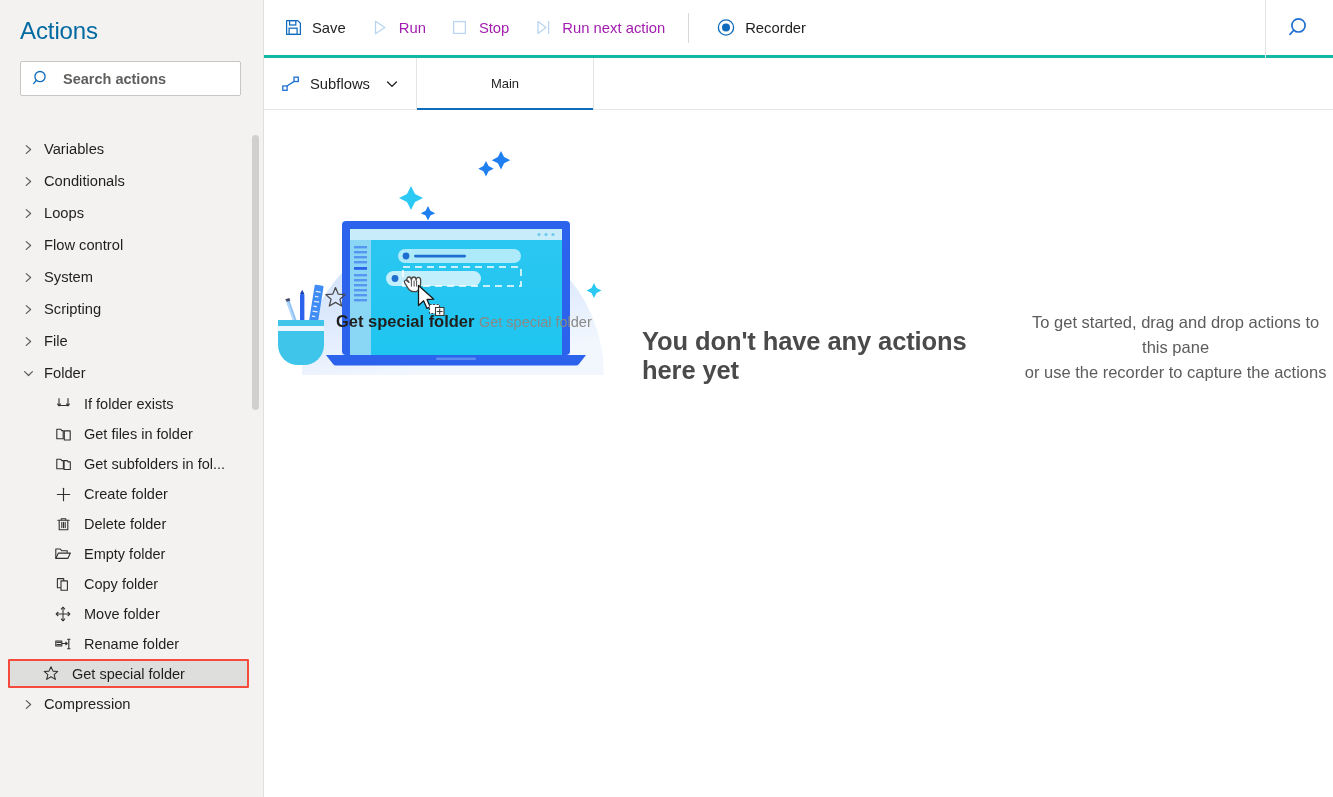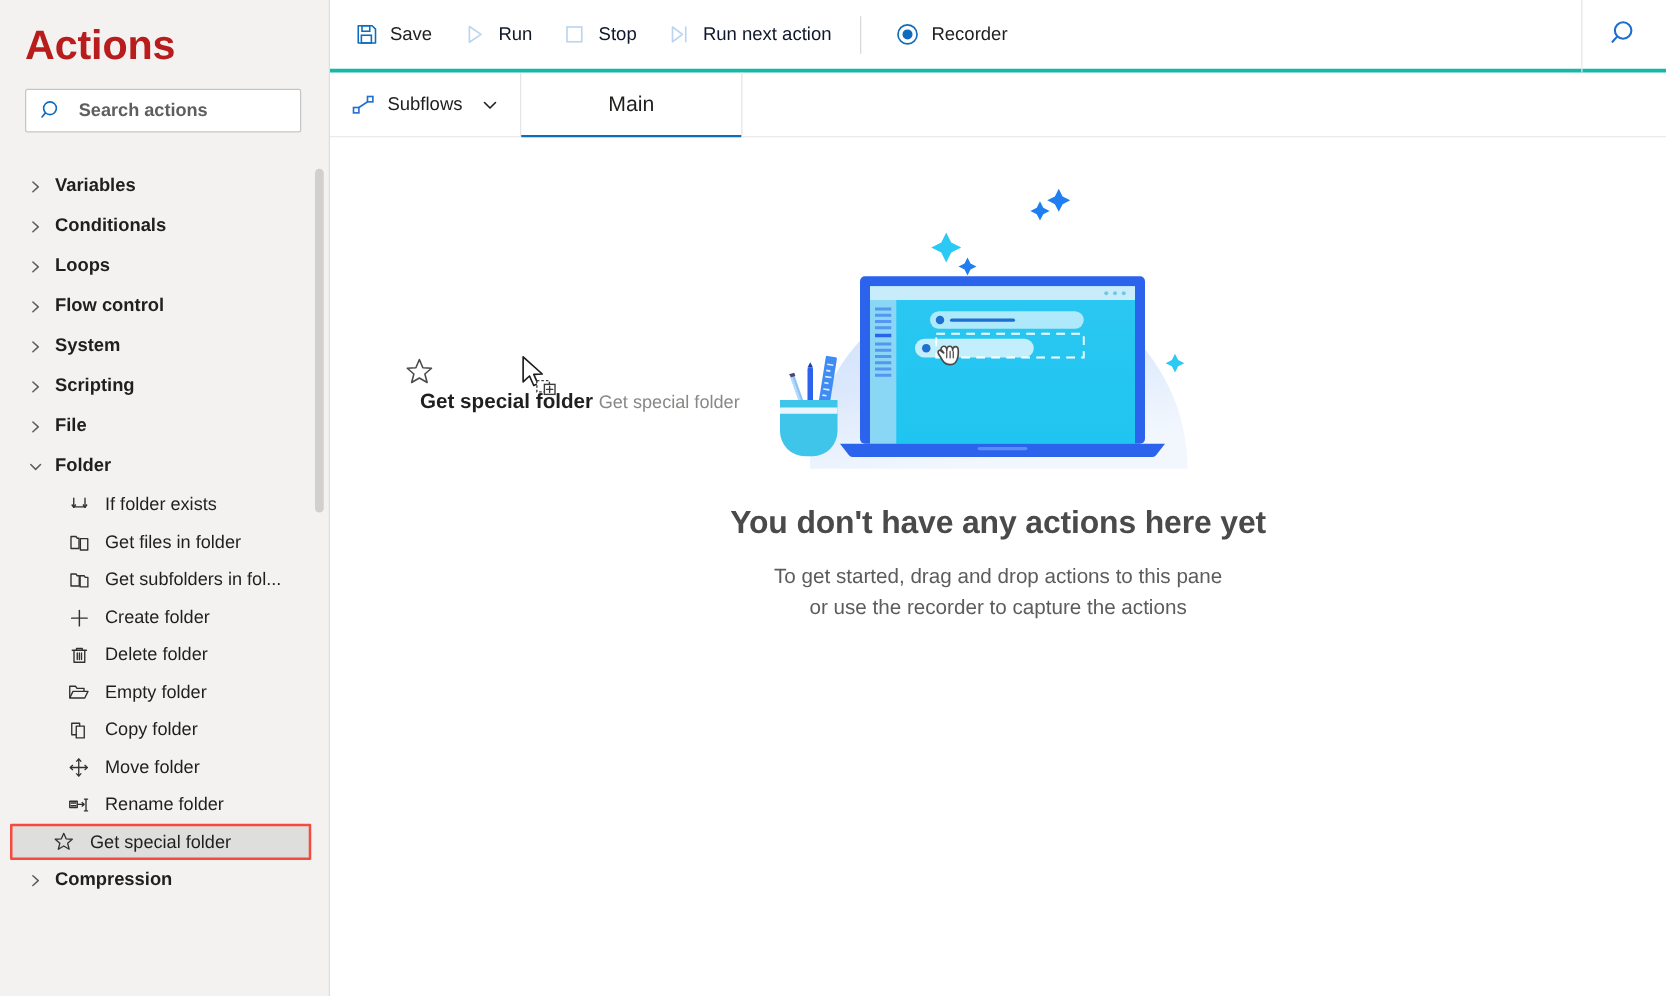--- a/index.html
+++ b/index.html
@@ -14,23 +14,23 @@
   
   #sidebar {
     position: relative;
     width: 264px; height: 797px;
     background: #f3f2f1;
     border-right: 1px solid #e1dfdd;
     flex: 0 0 264px;
     overflow: hidden;
   }
   #actions-title {
-    font-size: 33px;
-    font-weight: 700;
-    color: #b91c1c;
+    font-size: 24px;
+    font-weight: 400;
+    color: #0369a1;
     letter-spacing: -0.1px;
     padding: 17px 0 0 20px;
   }
   #search-wrap {
     margin: 16px 22px 0 20px;
     height: 35px;
     background: #ffffff;
     border: 1px solid #c8c6c4;
     border-radius: 2px;
     display: flex;
@@ -55,21 +55,21 @@
   }
   .cat-row .chev {
     width: 16px; height: 16px; flex: 0 0 16px;
     display: flex; align-items: center; justify-content: center;
     color: #605e5c;
   }
   .cat-label {
     margin-left: 8px;
     font-size: 14.7px;
     color: #201f1e;
-    font-weight: 700;
+    font-weight: 400;
   }
   .act-row {
     display: flex; align-items: center;
     height: 30px;
     padding-left: 54px;
     cursor: default;
   }
   .act-row .aicon {
     width: 18px; height: 18px; flex: 0 0 18px;
     display: flex; align-items: center; justify-content: center;
@@ -117,21 +117,21 @@
   }
   .tb-btn {
     display: flex; align-items: center;
     height: 34px; padding: 0 10px;
     margin-left: 4px;
     cursor: default;
     white-space: nowrap;
   }
   .tb-btn .ticon { display:flex; align-items:center; justify-content:center; width:20px; height:20px; flex:0 0 20px;}
   .tb-btn .tlabel { margin-left: 9px; font-size: 14.8px; color: #201f1e; }
-  .tb-btn.disabled .tlabel { color: #0f172a; }
+  .tb-btn.disabled .tlabel { color: #a21caf; }
   #tb-first { margin-left: 9px; }
   .tb-sep {
     width: 1px; height: 30px;
     background: #d8d8d8;
     margin: 0 13px 0 13px;
   }
   #tb-search {
     position: absolute; right: 0; top: 0;
     width: 68px; height: 58px;
     display: flex; align-items: center; justify-content: center;
@@ -149,21 +149,21 @@
     display: flex; align-items: center; justify-content: center;
     border-right: 1px solid #e5e5e5;
     cursor: default;
   }
   #subflows-btn .sficon { display:flex; align-items:center; width:20px; height:20px; }
   #subflows-btn .sflabel { margin-left: 9px; font-size: 14.8px; color: #201f1e; }
   #subflows-btn .sfchev { margin-left: 15px; display: flex; align-items: center; color:#201f1e;}
   .tab {
     width: 177px;
     display: flex; align-items: center; justify-content: center;
-    font-size: 17px; color: #201f1e;
+    font-size: 13px; color: #201f1e;
     border-right: 1px solid #e5e5e5;
     position: relative;
     cursor: default;
   }
   .tab.active::after {
     content: "";
     position: absolute; left: 0; right: 0; bottom: -1px;
     height: 2px; background: #0f6cbd;
   }
 
@@ -182,21 +182,21 @@
   }
   #drag-ghost .gsub {
     font-size: 14.5px; color: #8a8886; line-height: 20px; margin-top: 1px;
   }
   #drag-cursor { position: absolute; left: 152px; top: 174px; }
 
   
   #empty {
     position: absolute;
     left: 0; right: 0; top: 0;
-    display: flex; flex-direction: column; align-items: center;
+    display: flex; flex-direction: row; align-items: flex-end;
   }
   #illus { margin-top: 3px; }
   #empty-title {
     margin-top: 18px;
     font-size: 25.5px; font-weight: 700; color: #4a4a4a;
     letter-spacing: -0.1px;
   }
   #empty-sub {
     margin-top: 16px;
     font-size: 16.5px; color: #5c5c5c;

